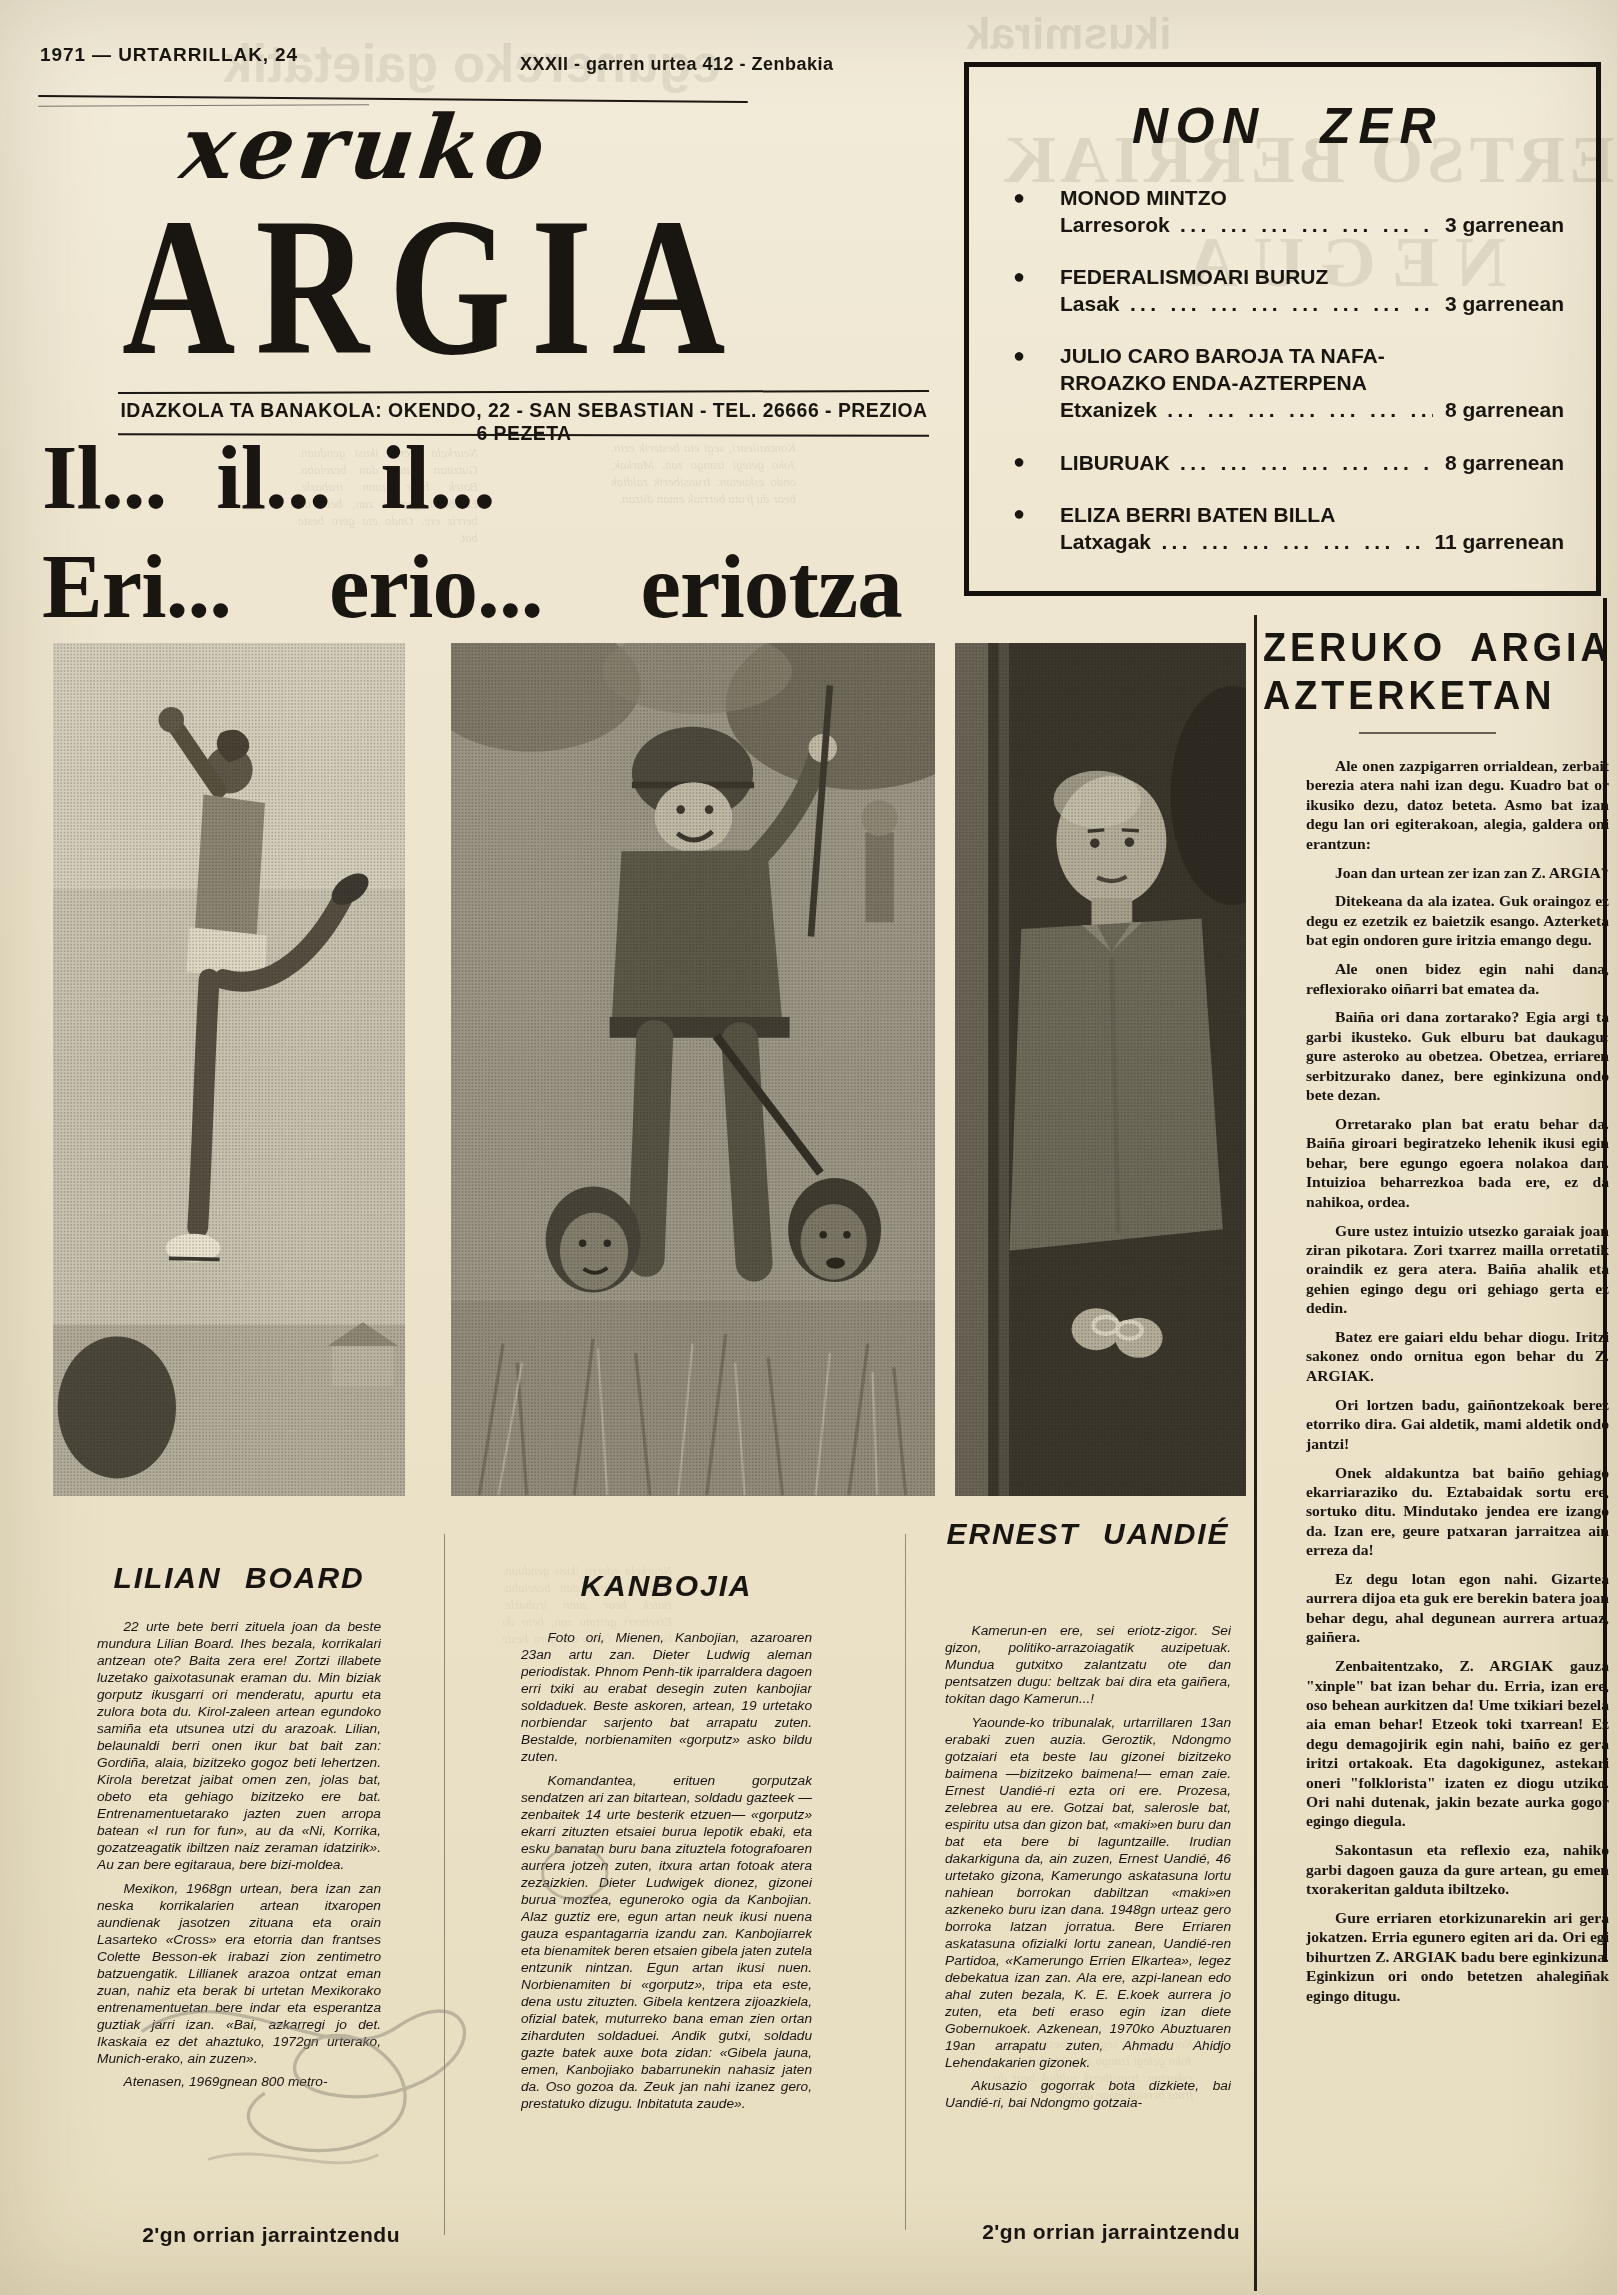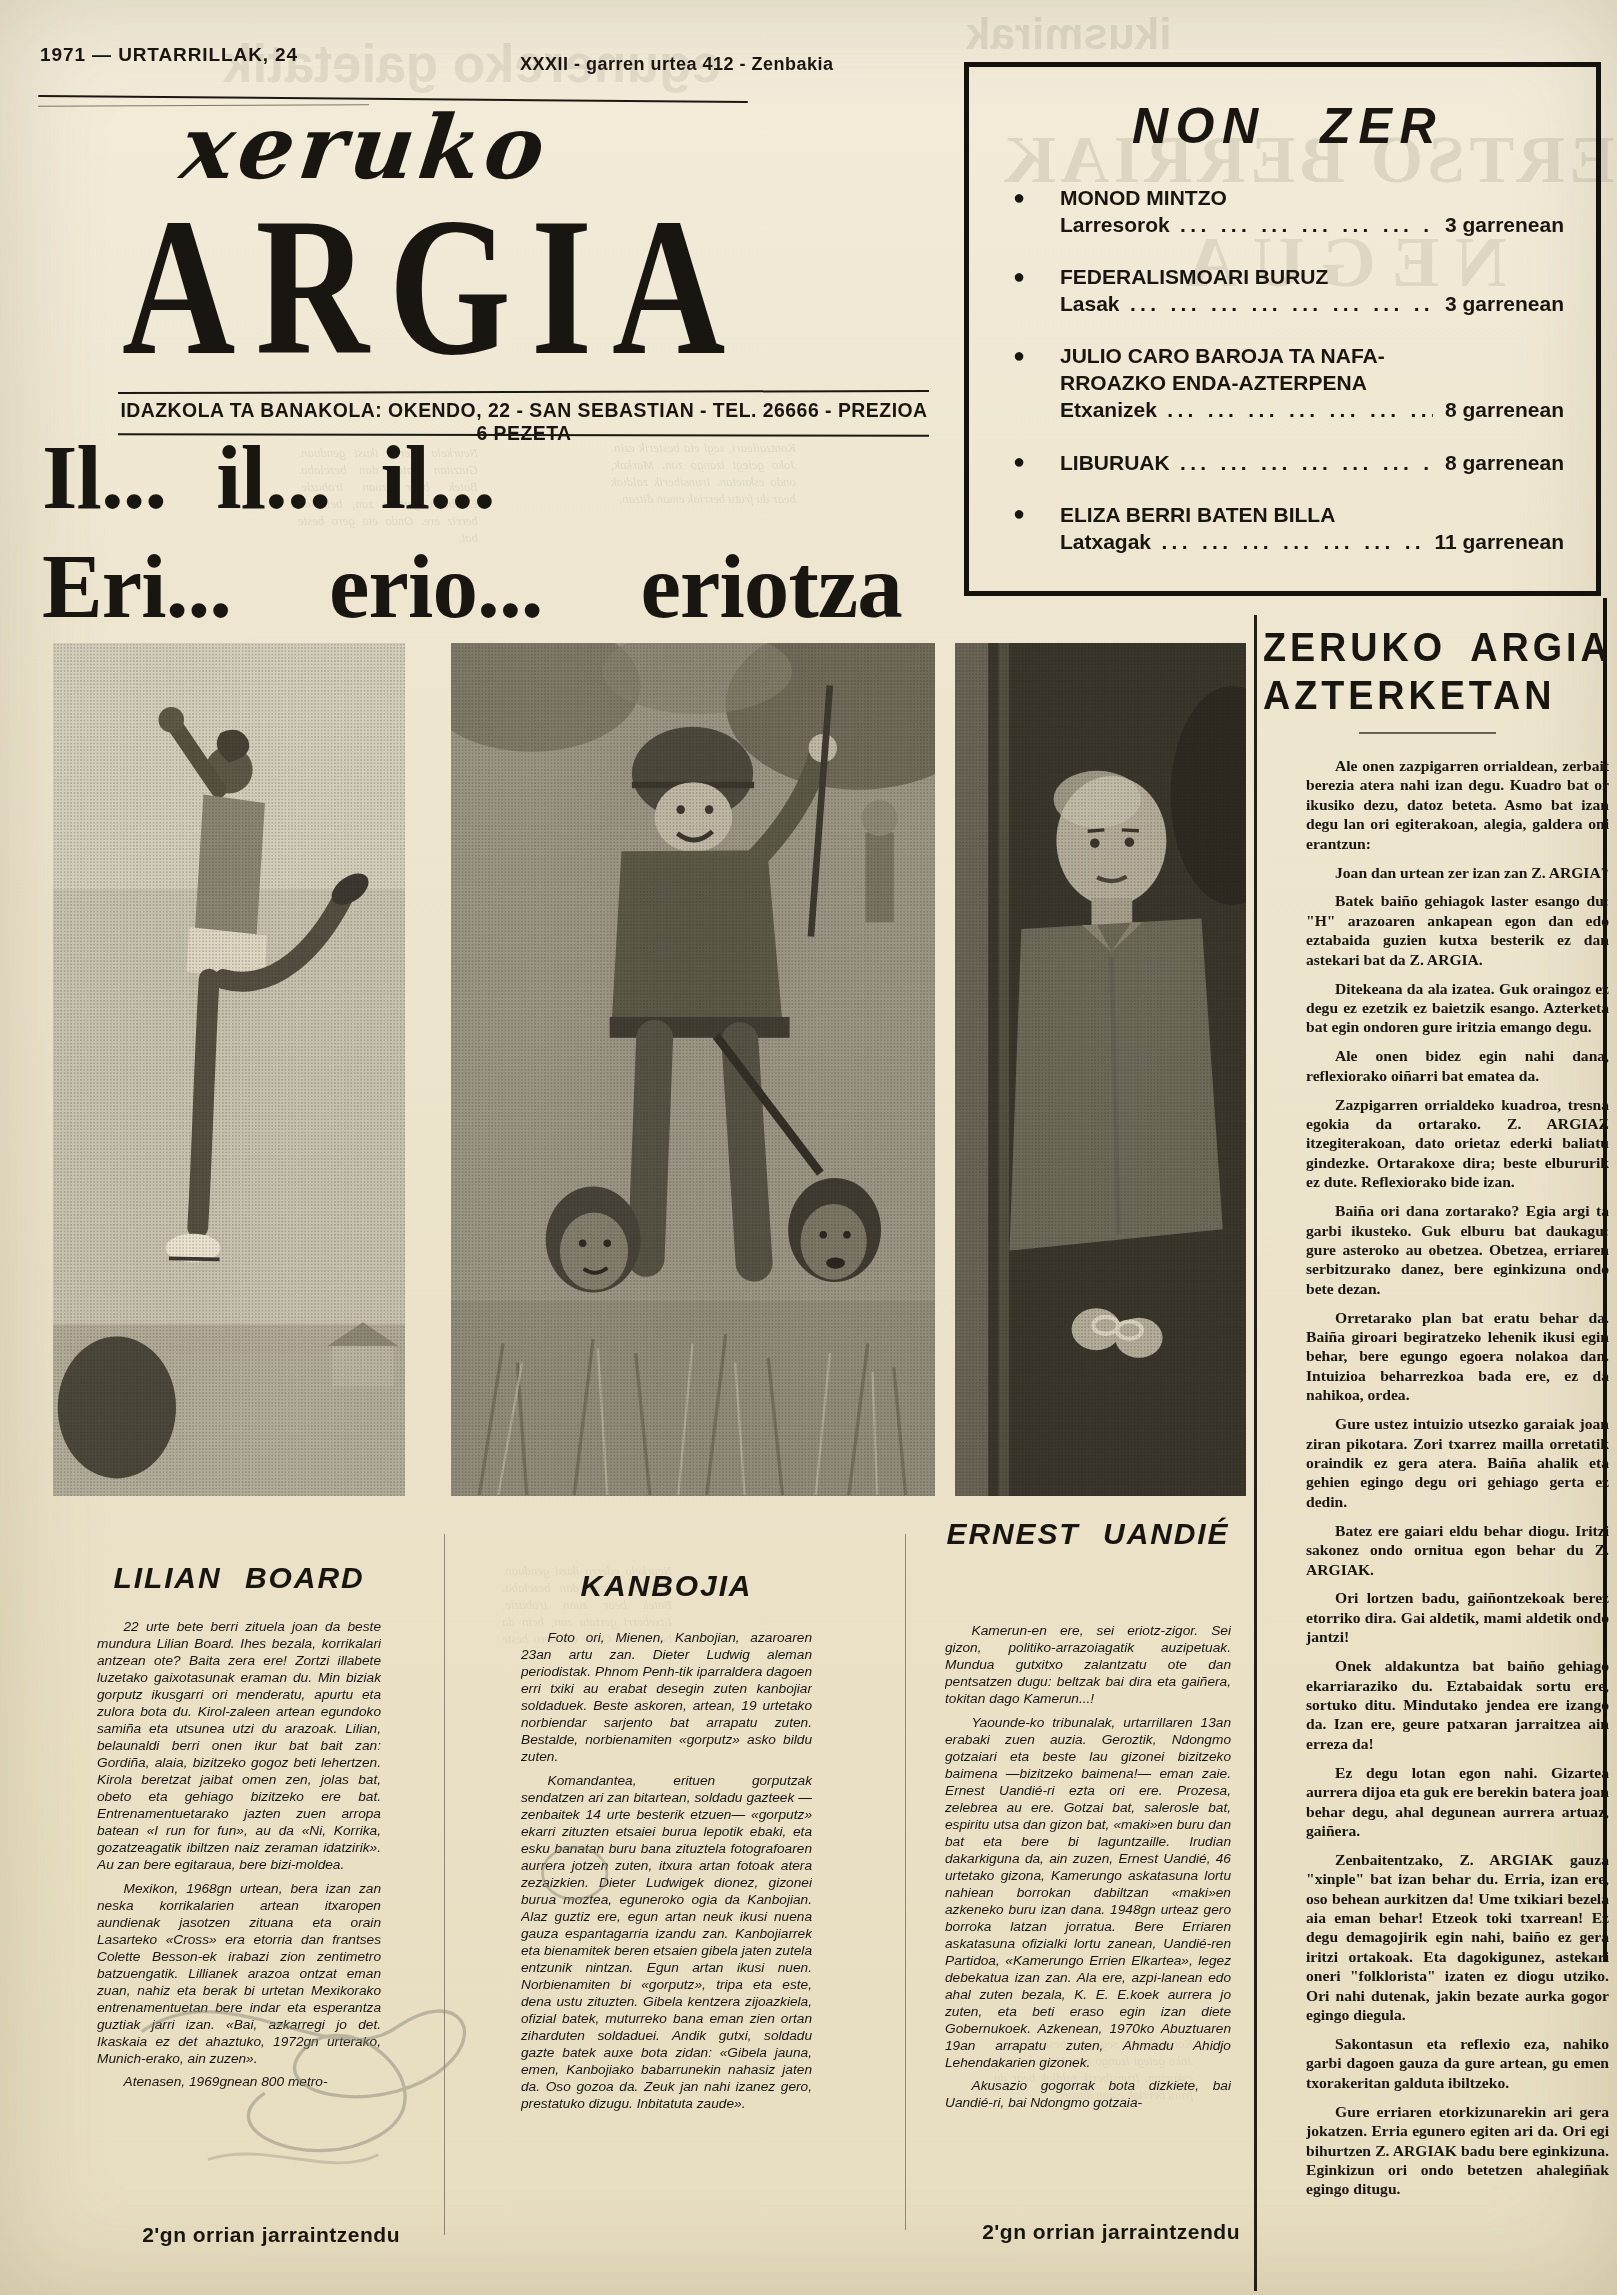--- a/index.html
+++ b/index.html
@@ -289,24 +289,22 @@
   <div class="continuation" style="left:935px;top:2220px;width:305px;">2'gn orrian jarraintzendu</div>
 
   <div class="rc-title">
     <div>ZERUKO ARGIA</div>
     <div>AZTERKETAN</div>
   </div>
   <div class="rc-divider"></div>
   <div class="rc-body">
     <p>Ale onen zazpigarren orrialdean, zerbait berezia atera nahi izan degu. Kuadro bat or ikusiko dezu, datoz beteta. Asmo bat izan degu lan ori egiterakoan, alegia, galdera oni erantzun:</p>
     <p>Joan dan urtean zer izan zan Z. ARGIA?</p>
-    <p>Batek baiño gehiagok laster esango du: "H" arazoaren ankapean egon dan edo eztabaida guzien kutxa besterik ez dan astekari bat da Z. ARGIA.</p>
     <p>Ditekeana da ala izatea. Guk oraingoz ez degu ez ezetzik ez baietzik esango. Azterketa bat egin ondoren gure iritzia emango degu.</p>
     <p>Ale onen bidez egin nahi dana, reflexiorako oiñarri bat ematea da.</p>
-    <p>Zazpigarren orrialdeko kuadroa, tresna egokia da ortarako. Z. ARGIAZ itzegiterakoan, dato orietaz ederki baliatu gindezke. Ortarakoxe dira; beste elbururik ez dute. Reflexiorako bide izan.</p>
     <p>Baiña ori dana zortarako? Egia argi ta garbi ikusteko. Guk elburu bat daukagu: gure asteroko au obetzea. Obetzea, erriaren serbitzurako danez, bere eginkizuna ondo bete dezan.</p>
     <p>Orretarako plan bat eratu behar da. Baiña giroari begiratzeko lehenik ikusi egin behar, bere egungo egoera nolakoa dan. Intuizioa beharrezkoa bada ere, ez da nahikoa, ordea.</p>
     <p>Gure ustez intuizio utsezko garaiak joan ziran pikotara. Zori txarrez mailla orretatik oraindik ez gera atera. Baiña ahalik eta gehien egingo degu ori gehiago gerta ez dedin.</p>
     <p>Batez ere gaiari eldu behar diogu. Iritzi sakonez ondo ornitua egon behar du Z. ARGIAK.</p>
     <p>Ori lortzen badu, gaiñontzekoak berez etorriko dira. Gai aldetik, mami aldetik ondo jantzi!</p>
     <p>Onek aldakuntza bat baiño gehiago ekarriaraziko du. Eztabaidak sortu ere, sortuko ditu. Mindutako jendea ere izango da. Izan ere, geure patxaran jarraitzea ain erreza da!</p>
     <p>Ez degu lotan egon nahi. Gizartea aurrera dijoa eta guk ere berekin batera joan behar degu, ahal degunean aurrera artuaz, gaiñera.</p>
     <p>Zenbaitentzako, Z. ARGIAK gauza "xinple" bat izan behar du. Erria, izan ere, oso behean aurkitzen da! Ume txikiari bezela aia eman behar! Etzeok toki txarrean! Ez degu demagojirik egin nahi, baiño ez gera iritzi ortakoak. Eta dagokigunez, astekari oneri "folklorista" izaten ez diogu utziko. Ori nahi dutenak, jakin bezate aurka gogor egingo diegula.</p>
     <p>Sakontasun eta reflexio eza, nahiko garbi dagoen gauza da gure artean, gu emen txorakeritan galduta ibiltzeko.</p>
     <p>Gure erriaren etorkizunarekin ari gera jokatzen. Erria egunero egiten ari da. Ori egi bihurtzen Z. ARGIAK badu bere eginkizuna. Eginkizun ori ondo betetzen ahalegiñak egingo ditugu.</p>

